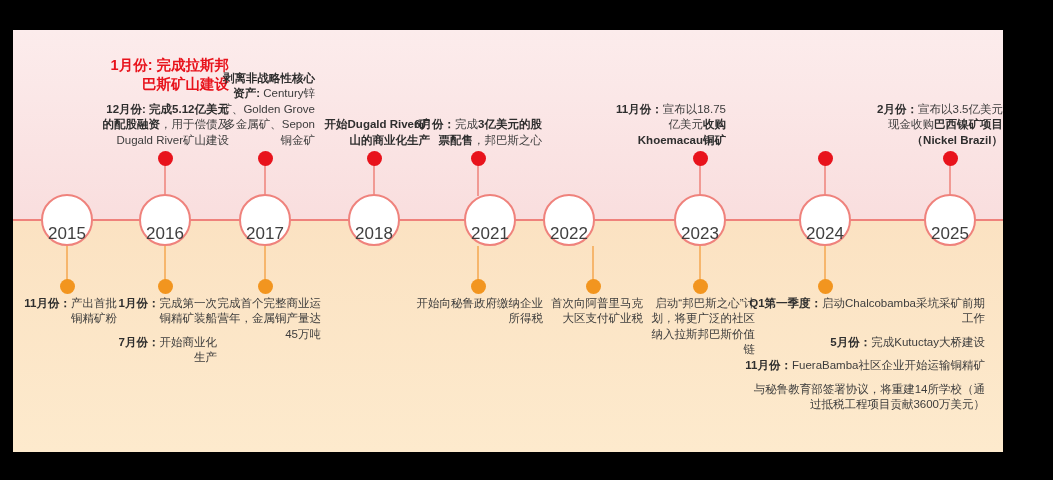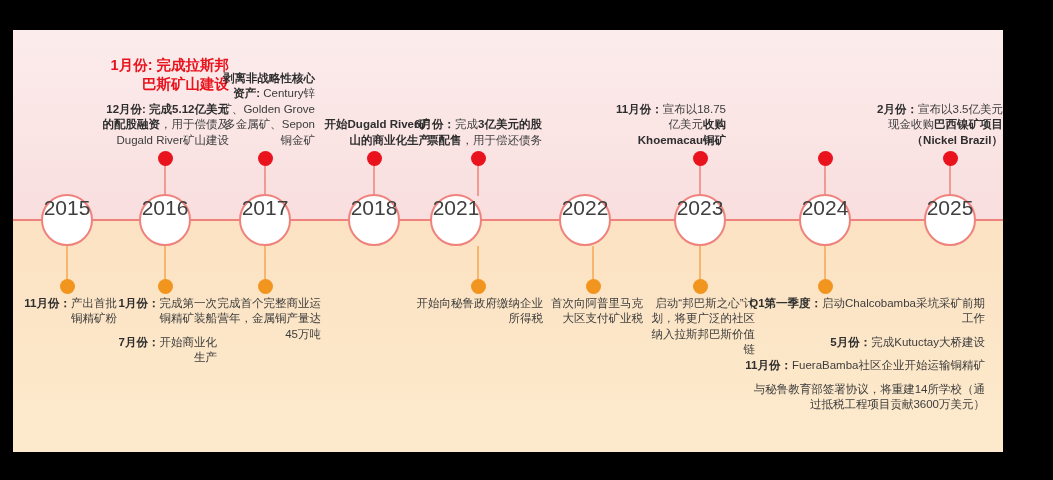--- a/index.html
+++ b/index.html
@@ -7,22 +7,22 @@
     width:1053px;height:480px;background:#000;position:relative;overflow:hidden;
     font-family:"Liberation Sans","DejaVu Sans",sans-serif;
   }
   .stage{position:absolute;left:13px;top:30px;width:990px;height:422px;}
   .band-top{position:absolute;left:0;top:0;width:100%;height:190px;background:linear-gradient(#fcecec,#f9dede);}
   .band-bottom{position:absolute;left:0;top:190px;width:100%;height:232px;background:linear-gradient(#fbe2c2,#fdeacd);}
   .hline{position:absolute;left:0;top:189px;width:100%;height:2px;background:#ef827c;}
   .year{
     position:absolute;top:164px;width:52px;height:52px;margin-left:-26px;border-radius:50%;
     background:#fff;border:2px solid #ef827c;box-sizing:border-box;
-    display:flex;align-items:flex-start;justify-content:center;
-    font-size:21px;color:#404040;letter-spacing:0;
+    display:flex;align-items:flex-end;justify-content:center;
+    font-size:17px;color:#404040;letter-spacing:0;
   }
   .stem{position:absolute;width:2px;margin-left:-1px;}
   .stem-t{top:134px;height:32px;background:#f19a94;}
   .stem-b{top:216px;height:34px;background:#f6b66d;}
   .dot{position:absolute;width:15px;height:15px;margin-left:-7.5px;border-radius:50%;}
   .dot-t{top:121px;background:#e8131c;}
   .dot-b{top:249px;background:#f2951f;}
   .note{position:absolute;text-align:right;color:#3c3c3c;font-size:11.5px;line-height:1.34;}
   .note-t{bottom:304px;}
   .note-b{top:266px;}
@@ -84,33 +84,33 @@
     <span>2018</span>
   </div>
   <div class="note note-t" style="left:305px;width:112px">
     <p class="nline"><span class="bd">开始Dugald River矿山的商业化生产</span></p>
   </div>
 
   <div class="stem stem-t" style="left:465px"></div>
   <div class="dot dot-t" style="left:465px"></div>
   <div class="stem stem-b" style="left:465px"></div>
   <div class="dot dot-b" style="left:465px"></div>
-  <div class="year" style="left:443px">
+  <div class="year" style="left:477px">
     <span>2021</span>
   </div>
   <div class="note note-t" style="left:401px;width:128px">
-    <p class="nline"><span class="bd">6月份：</span><span>完成</span><span class="bd">3亿美元的股票配售</span><span>，用于偿还债务</span></p>
+    <p class="nline"><span class="bd">6月份：</span><span>完成</span><span class="bd">3亿美元的股票配售</span><span>，邦巴斯之心</span></p>
   </div>
   <div class="note note-b" style="left:400px;width:130px">
     <p class="nline"><span>开始向秘鲁政府缴纳企业所得税</span></p>
   </div>
 
   <div class="stem stem-b" style="left:580px"></div>
   <div class="dot dot-b" style="left:580px"></div>
-  <div class="year" style="left:572px">
+  <div class="year" style="left:556px">
     <span>2022</span>
   </div>
   <div class="note note-b" style="left:530px;width:100px">
     <p class="nline"><span>首次向阿普里马克大区支付矿业税</span></p>
   </div>
 
   <div class="stem stem-t" style="left:687px"></div>
   <div class="dot dot-t" style="left:687px"></div>
   <div class="stem stem-b" style="left:687px"></div>
   <div class="dot dot-b" style="left:687px"></div>

